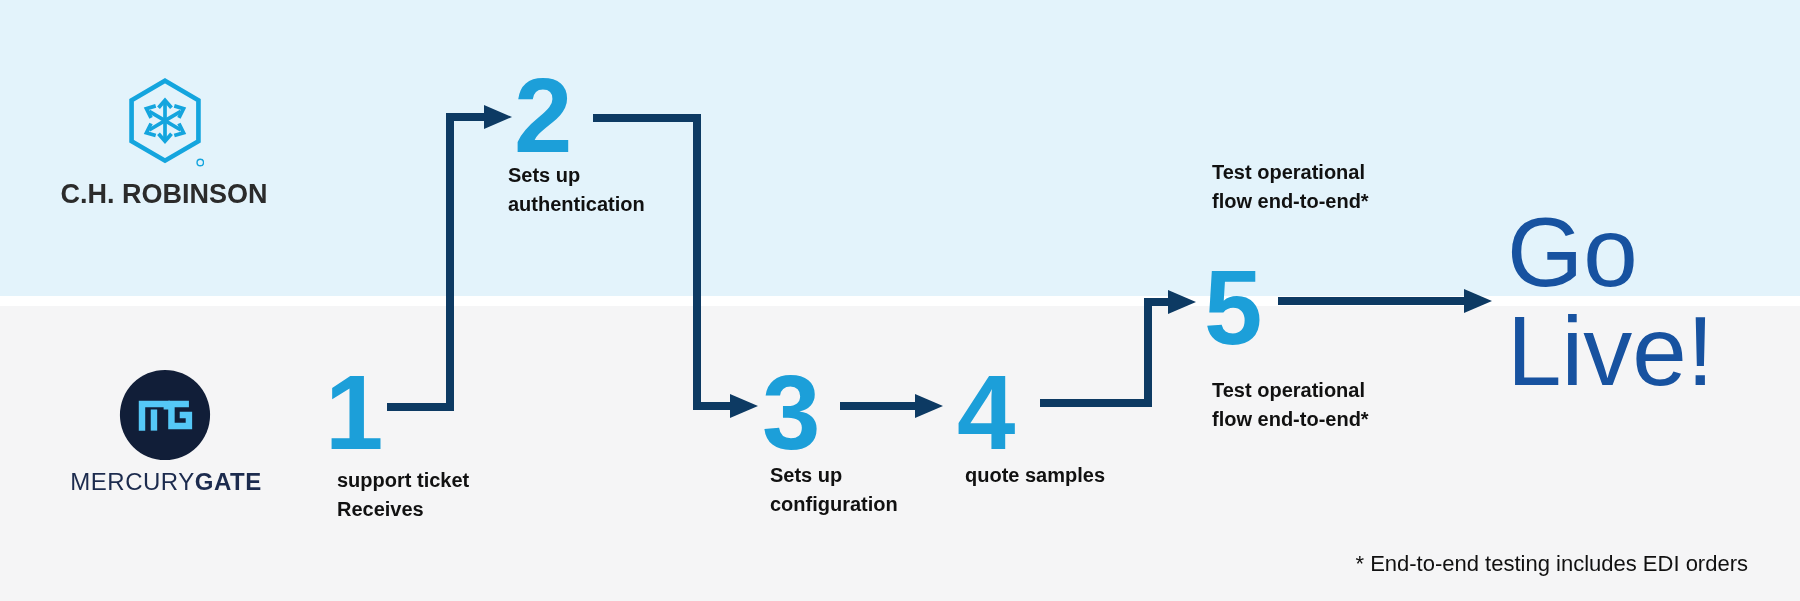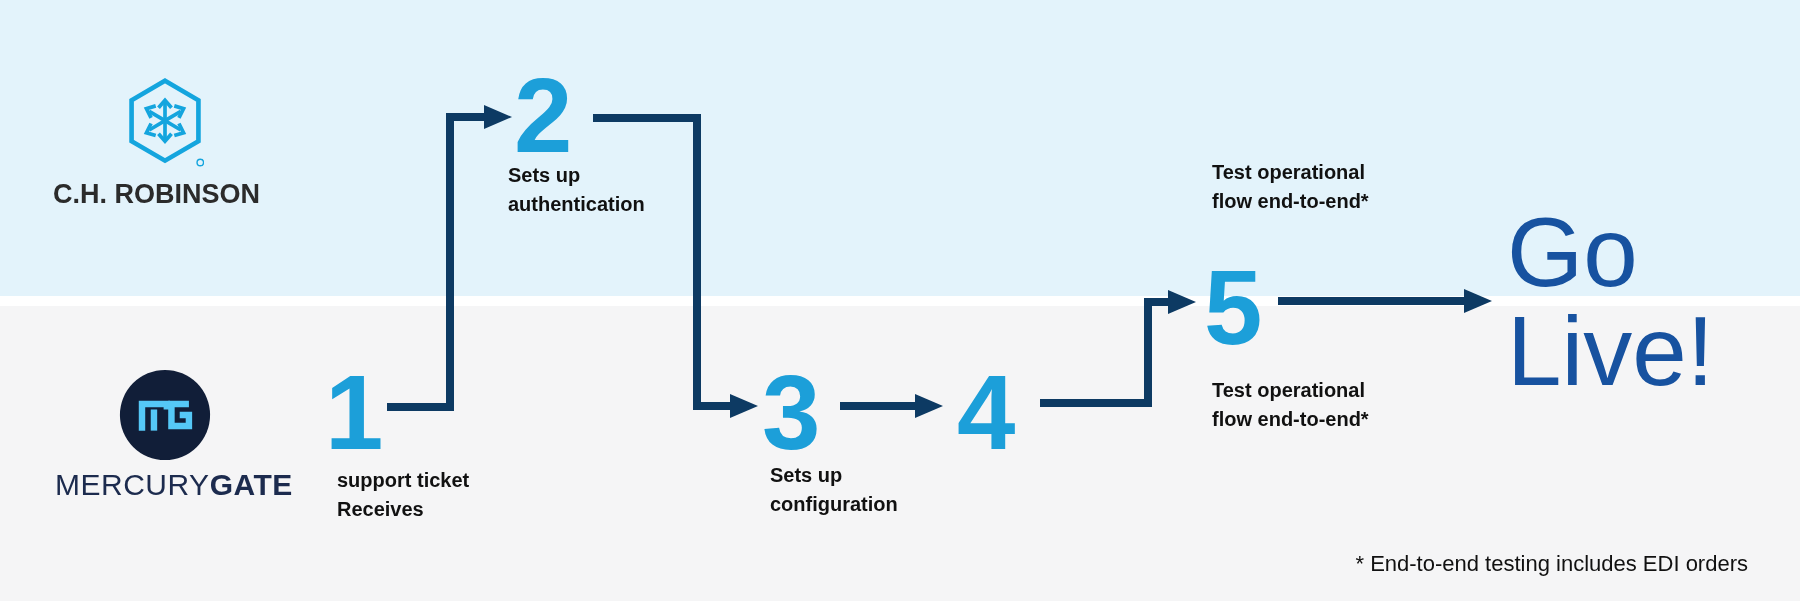--- a/index.html
+++ b/index.html
@@ -9,27 +9,27 @@
 
   
   .lane-top{position:absolute;left:0;top:0;width:1800px;height:296px;background:var(--lane-top-bg,#E3F3FB);}
   .lane-divider{position:absolute;left:0;top:296px;width:1800px;height:10px;background:var(--divider,#FFFFFF);}
   .lane-bottom{position:absolute;left:0;top:306px;width:1800px;height:295px;background:var(--lane-bottom-bg,#F5F5F6);}
 
   
   .chr-logo{position:absolute;left:53px;top:76px;width:222px;}
   .chr-icon{position:absolute;left:73px;top:0;width:78px;height:95px;}
   .chr-stroke{stroke:var(--chr-logo-blue,#14A5DE);fill:none;}
-  .chr-name{position:absolute;left:0;top:103px;width:222px;text-align:left;
+  .chr-name{position:absolute;left:0;top:103px;width:222px;text-align:center;
             font-size:27px;font-weight:700;letter-spacing:0px;color:var(--chr-text,#2B2B2B);white-space:nowrap;}
   .mg-logo{position:absolute;left:55px;top:369px;width:222px;}
   .mg-icon{position:absolute;left:64px;top:0;width:92px;height:92px;}
   .mg-stroke{stroke:var(--mg-monogram,#55C8F7);fill:none;stroke-width:7;}
   .mg-name{position:absolute;left:0;top:99px;width:222px;text-align:center;
-           font-size:30px;font-weight:400;letter-spacing:.5px;color:var(--mg-text,#1C2B4E);white-space:nowrap;}
+           font-size:24px;font-weight:400;letter-spacing:.5px;color:var(--mg-text,#1C2B4E);white-space:nowrap;}
   .mg-name b{font-weight:700;}
 
   
   .arrows{position:absolute;left:0;top:0;width:1800px;height:601px;pointer-events:none;}
   .arrow-line{stroke:var(--arrow,#0D3A63);stroke-width:8;fill:none;}
   .arrow-head{fill:var(--arrow,#0D3A63);stroke:none;}
 
   
   .step-num{position:absolute;font-size:105px;font-weight:700;line-height:1;
             color:var(--step-number,#1C9FD9);white-space:nowrap;}
@@ -133,20 +133,21 @@
   </div>
   <div class="step-label lbl2">
     <div>Sets up</div>
     <div>authentication</div>
   </div>
   <div class="step-label lbl3">
     <div>Sets up</div>
     <div>configuration</div>
   </div>
   <div class="step-label lbl4">
+    <div>quote samples</div>
   </div>
   <div class="step-label lbl5u">
     <div>Test operational</div>
     <div>flow end-to-end*</div>
   </div>
   <div class="step-label lbl5l">
     <div>Test operational</div>
     <div>flow end-to-end*</div>
   </div>
 

